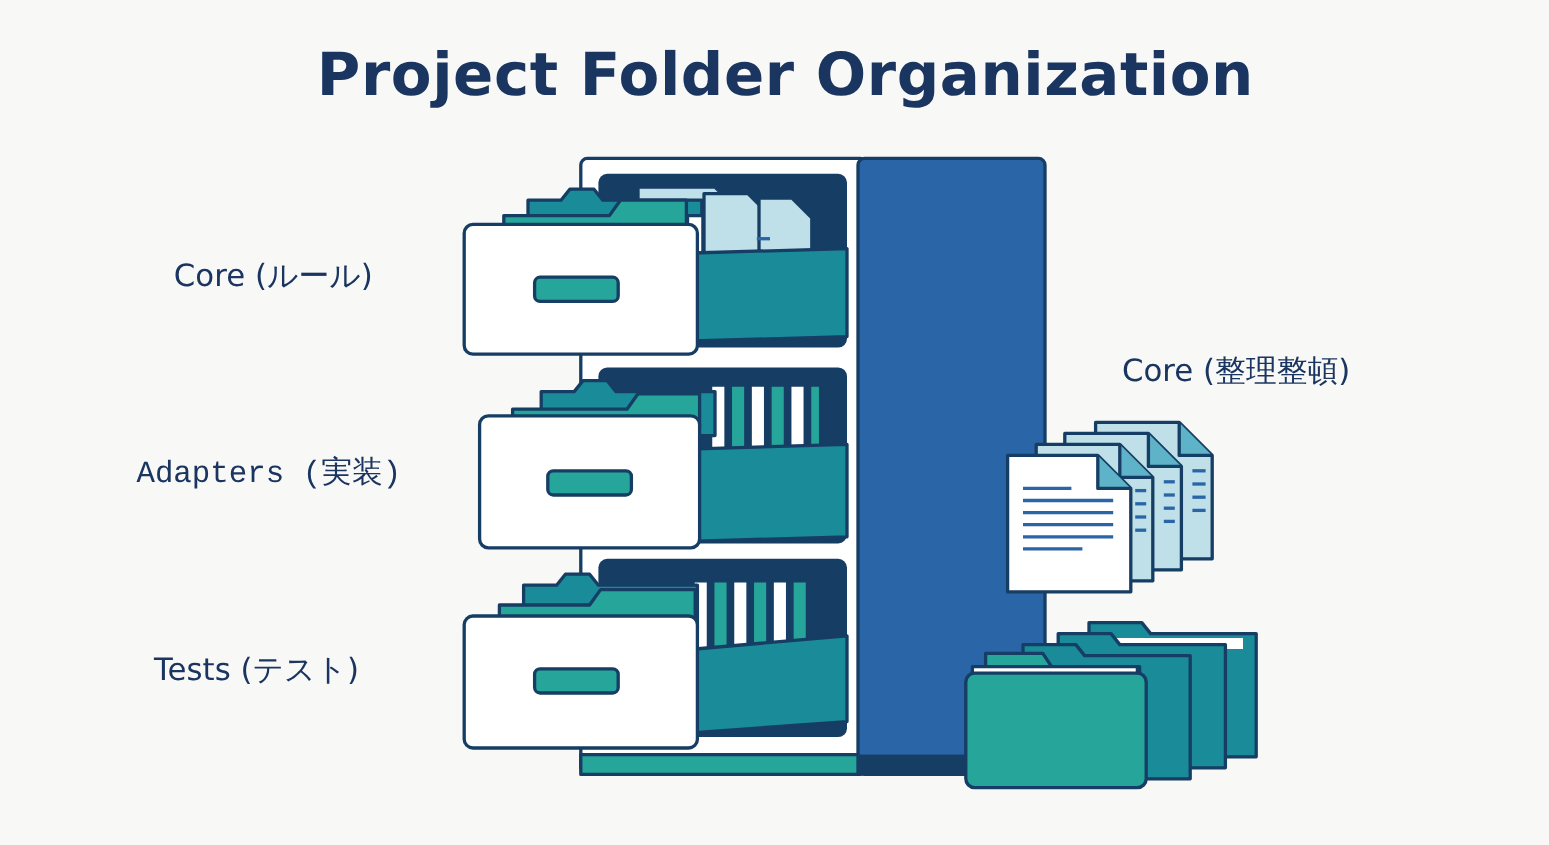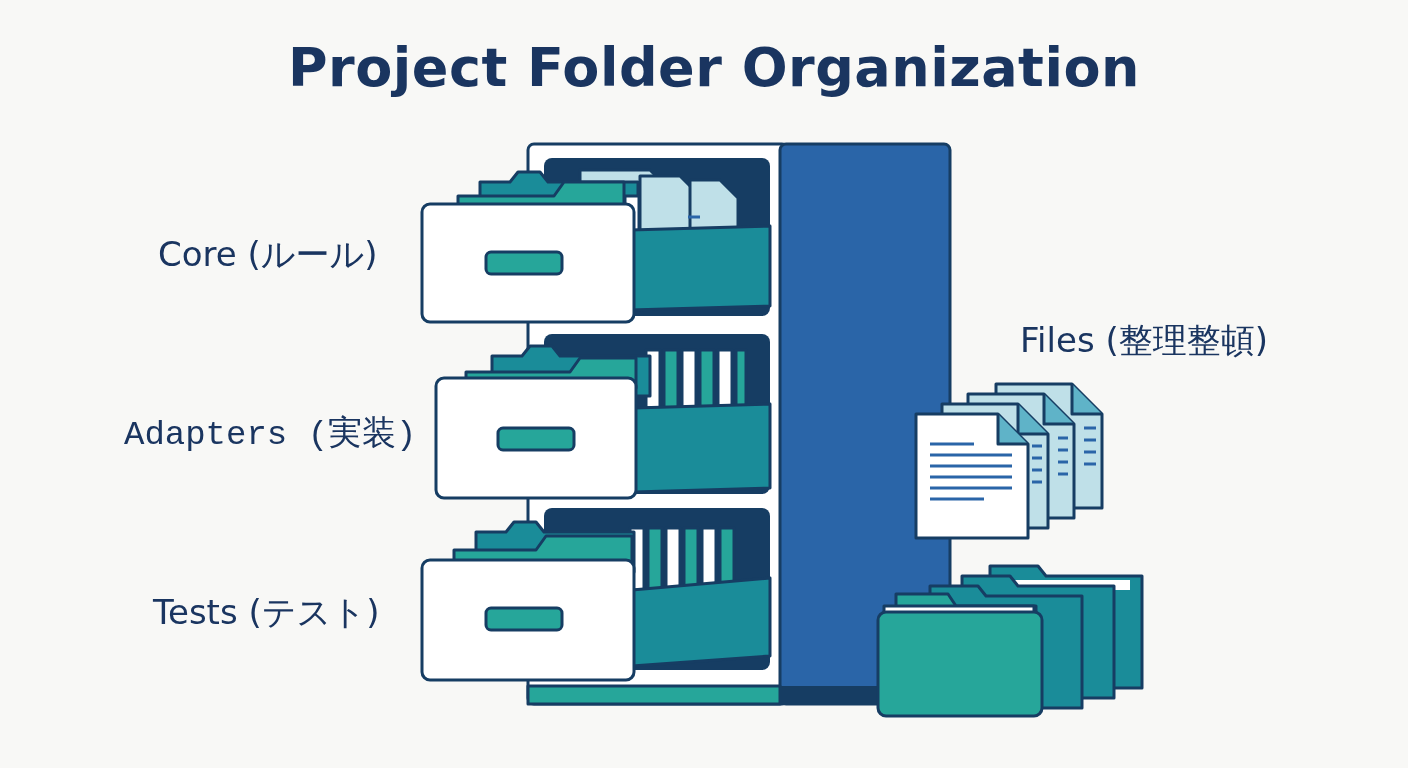--- a/index.html
+++ b/index.html
@@ -8,34 +8,34 @@
     background: #f8f8f6;
     position: relative;
     font-family: "DejaVu Sans", "Liberation Sans", sans-serif;
   }
   .title {
     position: absolute; left: 0; right: 0; top: 36px;
     text-align: center; font-size: 54px; font-weight: bold;
     color: #1a3560; letter-spacing: 0.5px; padding-left: 20px;
   }
   .label {
-    position: absolute; font-size: 34px; color: #1a3560;
+    position: absolute; font-size: 28px; color: #1a3560;
     white-space: nowrap;
   }
   svg.art { position: absolute; left: 0; top: 0; }
 </style>
 </head>
 <body>
 
 <div class="title">Project Folder Organization</div>
 
 <div class="label" style="left:158px; top:232px;">Core (ルール)</div>
 <div class="label" style="left:124px; top:410px;font-family:Liberation Mono, monospace;">Adapters (実装)</div>
-<div class="label" style="left:153px; top:590px;">Tests (テスト)</div>
-<div class="label" style="left:1020px; top:318px;">Files (整理整頓)</div>
+<div class="label" style="left:140px; top:590px;">Tests (テスト)</div>
+<div class="label" style="left:1020px; top:318px;">Core (整理整頓)</div>
 
 <svg class="art" width="1408" height="768" viewBox="0 0 1408 768">
   <defs>
     <style>
       .nv { stroke:#163d63; stroke-width:3; stroke-linejoin:round; }
     </style>
   </defs>
 
   <g>
     <rect x="528" y="144" width="260" height="560" rx="6" fill="#ffffff" class="nv"></rect>

